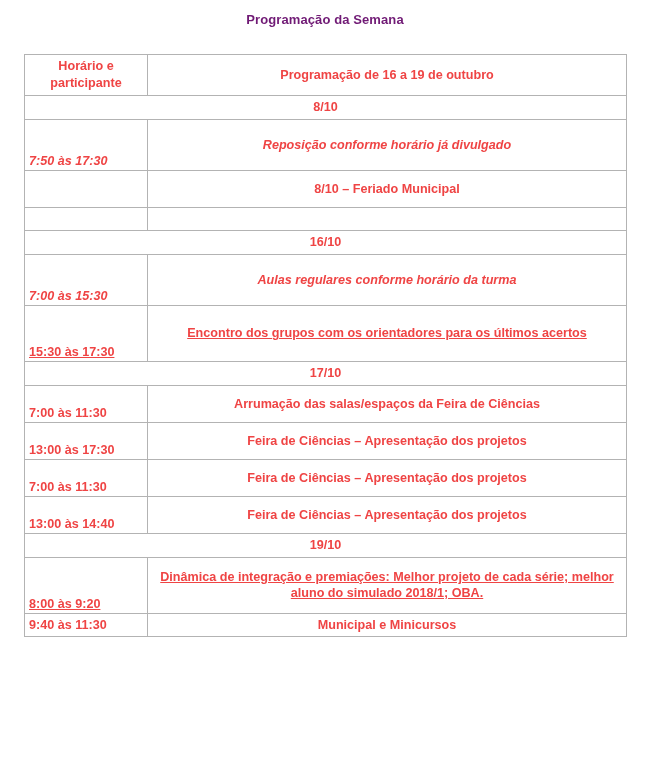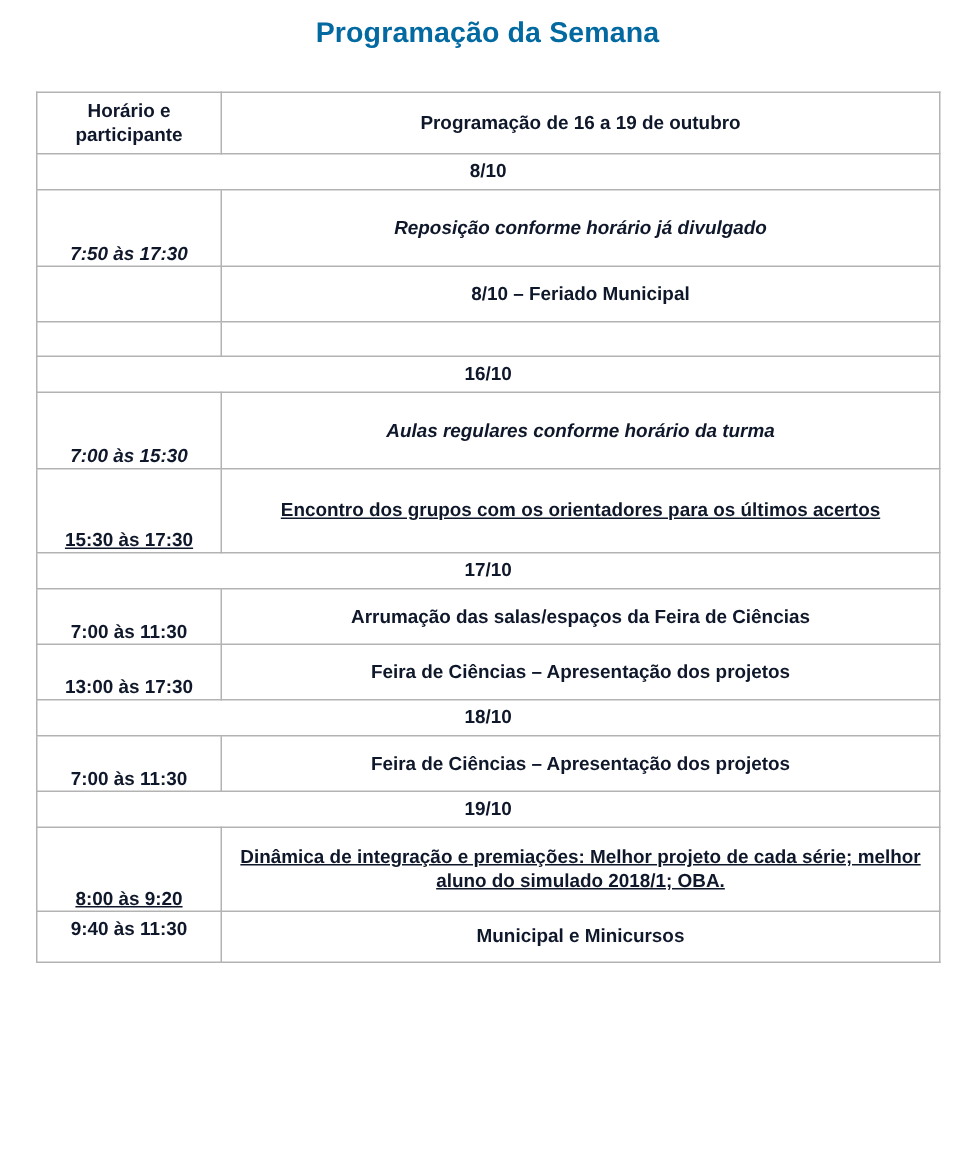--- a/index.html
+++ b/index.html
@@ -19,59 +19,58 @@
   .page {
     position: relative;
     width: 650px;
     height: 773px;
     box-sizing: border-box;
   }
 
   
   .doc-title {
     text-align: center;
-    font-size: 19px;
+    font-size: 13px;
     font-weight: bold;
     letter-spacing: 0.1px;
-    color: #0369a1;
+    color: #701a75;
     padding-top: 12px;
     padding-bottom: 0;
     line-height: 1.2;
   }
 
   
   .table-wrap {
     margin: 0 auto;
     margin-top: 26px;
     width: 602px;
   }
 
   table.schedule {
     width: 602px;
     border-collapse: collapse;
     table-layout: fixed;
     font-size: 12.6px;
     font-weight: bold;
-    color: #0f172a;
+    color: #ef4444;
     border-radius: 26px;
   }
 
   table.schedule col.c-time  { width: 123px; }
   table.schedule col.c-act   { width: 479px; }
 
   table.schedule td {
     border: 1px solid #b3b3b3;
     padding: 0 4px;
     background: #ffffff;
     line-height: 1.28;
   }
 
   
   td.time {
-    text-align: center;
     vertical-align: bottom;
     padding-bottom: 5px;
     white-space: nowrap;
   }
 
   
   td.activity {
     text-align: center;
     vertical-align: middle;
     padding: 5px 10px;
@@ -170,42 +169,43 @@
         <tr class="r-1line">
           <td class="time">7:00 às 11:30</td>
           <td class="activity">Arrumação das salas/espaços da Feira de Ciências</td>
         </tr>
 
         <tr class="r-1line">
           <td class="time">13:00 às 17:30</td>
           <td class="activity">Feira de Ciências – Apresentação dos projetos</td>
         </tr>
 
-        <tr class="r-band">
-          <td class="date-band" colspan="2">18/10</td>
-        </tr>
 
         <tr class="r-1line">
           <td class="time">7:00 às 11:30</td>
           <td class="activity">Feira de Ciências – Apresentação dos projetos</td>
         </tr>
 
+        <tr class="r-1line">
+          <td class="time">13:00 às 14:40</td>
+          <td class="activity">Feira de Ciências – Apresentação dos projetos</td>
+        </tr>
 
 
         <tr class="r-band">
           <td class="date-band" colspan="2">19/10</td>
         </tr>
 
         <tr class="r-tall">
           <td class="time">8:00 às 9:20</td>
           <td class="activity">Dinâmica de integração e premiações: Melhor projeto de cada série; melhor aluno do simulado 2018/1; OBA.</td>
         </tr>
 
         <tr class="r-short">
-          <td class="time" style="vertical-align:middle; padding-bottom:11px;">9:40 às 11:30</td>
+          <td class="time" style="vertical-align:middle; padding-bottom:0;">9:40 às 11:30</td>
           <td class="activity">Municipal e Minicursos</td>
         </tr>
 
       </tbody>
     </table>
   </div>
 
 </div>
 
 </body></html>

